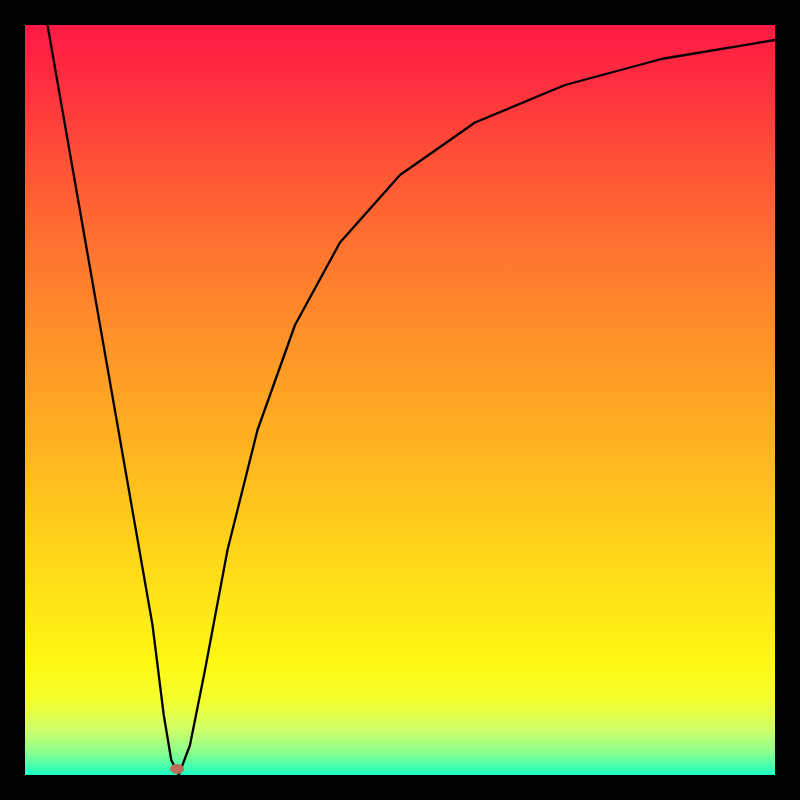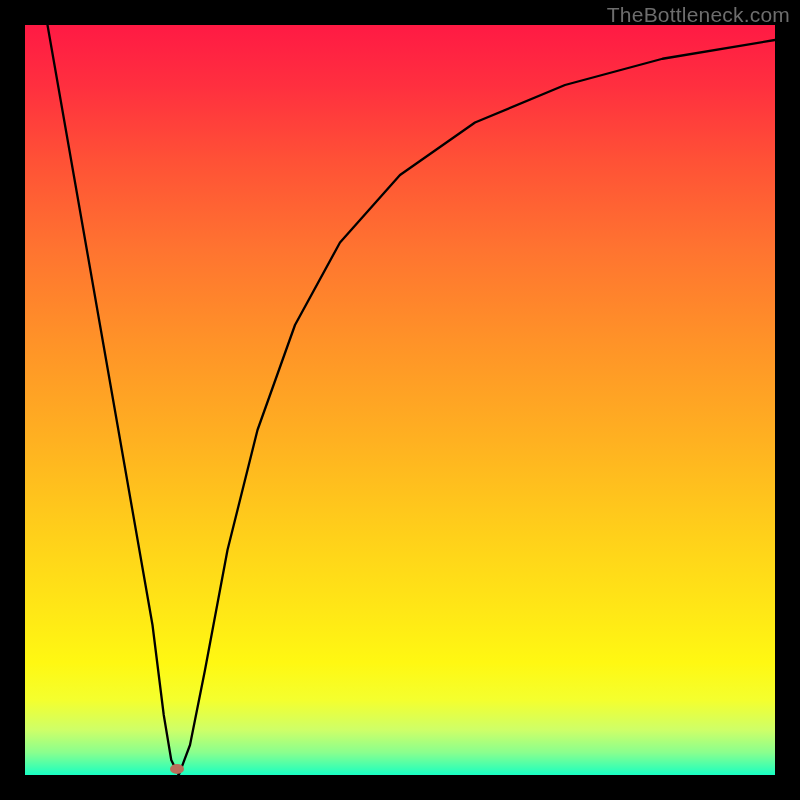--- a/index.html
+++ b/index.html
@@ -84,15 +84,14 @@
   <div class="plot-area">
     <div class="gradient-bg"></div>
 
     <svg class="curve" viewBox="0 0 750 750" preserveAspectRatio="none">
       <path id="curve-path" fill="none" stroke="#000000" stroke-width="2.3" stroke-linejoin="round" stroke-linecap="round" d="M22.50 0.00 L48.75 150.00 L75.00 300.00 L101.25 450.00 L127.50 600.00 L138.75 690.00 L146.25 735.00 L153.75 750.00 L165.00 720.00 L180.00 645.00 L202.50 525.00 L232.50 405.00 L270.00 300.00 L315.00 217.50 L375.00 150.00 L450.00 97.50 L540.00 60.00 L637.50 33.75 L750.00 15.00"></path>
     </svg>
 
     <div id="marker" class="marker" style="left: 144.5px; top: 739px;"></div>
   </div>
 
-  <div class="watermark">TheBottleneck.com</div>
 
 </div>
 
 </body></html>

